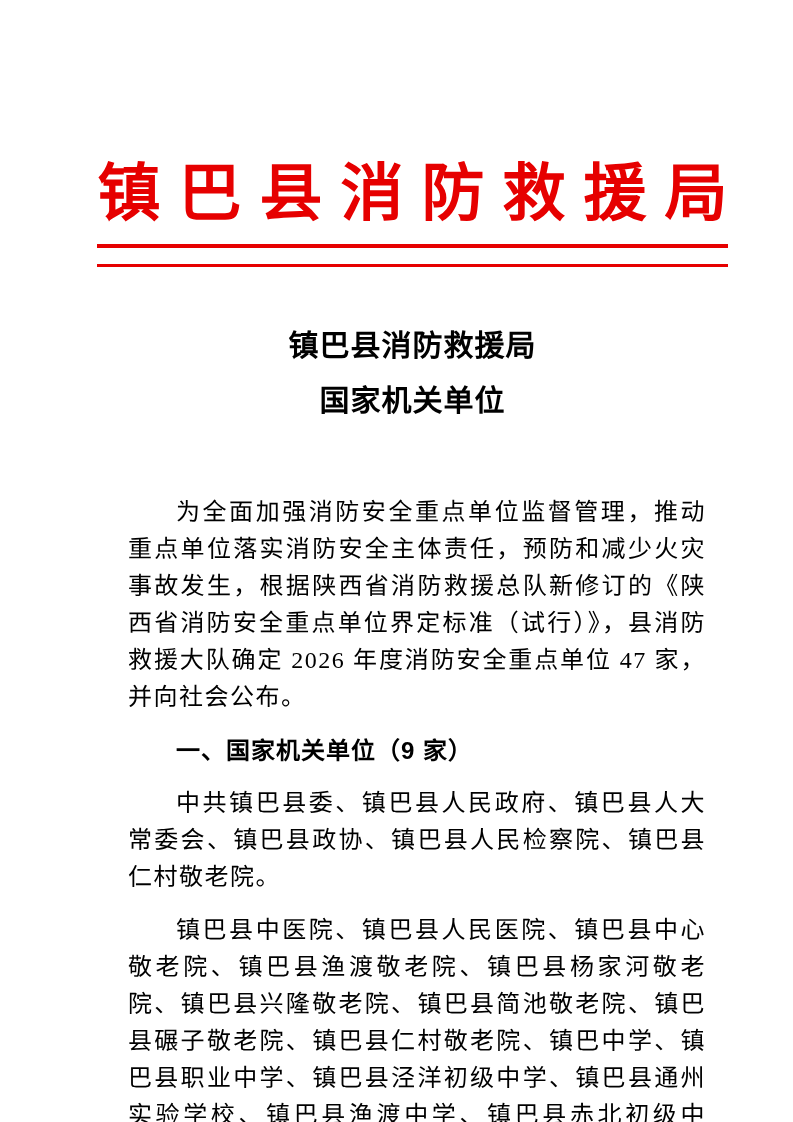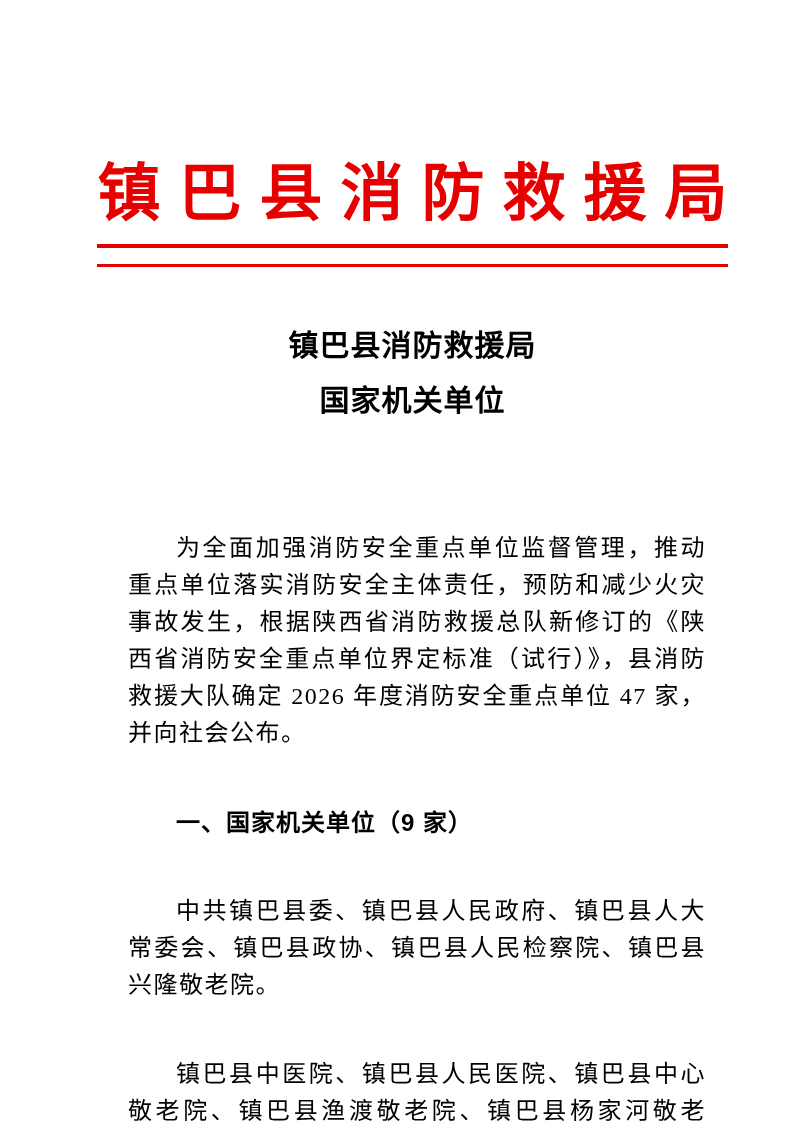--- a/index.html
+++ b/index.html
@@ -51,21 +51,20 @@
     margin: 42px 79px 0 88px;
     font-size: 24px;
     line-height: 37px;
     letter-spacing: 1.5px;
     text-align: justify;
     text-justify: inter-character;
   }
   .doc-body p {
     text-indent: 2em;
     word-break: break-all;
-    margin-top: 36px;
   }
   .section-heading {
     text-indent: 2em;
     font-family: "Liberation Sans", sans-serif;
     font-weight: 700;
     letter-spacing: 1px;
   }
 </style>
 </head>
 <body>
@@ -79,18 +78,18 @@
 
   <div class="doc-title">
     <div>镇巴县消防救援局</div>
     <div>国家机关单位</div>
   </div>
 
   <main class="doc-body">
     <p>为全面加强消防安全重点单位监督管理，推动重点单位落实消防安全主体责任，预防和减少火灾事故发生，根据陕西省消防救援总队新修订的《陕西省消防安全重点单位界定标准（试行）》，县消防救援大队确定 2026 年度消防安全重点单位 47 家，并向社会公布。</p>
 
     <p class="section-heading">一、国家机关单位（9 家）</p>
-    <p>中共镇巴县委、镇巴县人民政府、镇巴县人大常委会、镇巴县政协、镇巴县人民检察院、镇巴县兴隆敬老院。</p>
+    <p>中共镇巴县委、镇巴县人民政府、镇巴县人大常委会、镇巴县政协、镇巴县人民检察院、镇巴县仁村敬老院。</p>
 
     <p>镇巴县中医院、镇巴县人民医院、镇巴县中心敬老院、镇巴县渔渡敬老院、镇巴县杨家河敬老院、镇巴县兴隆敬老院、镇巴县简池敬老院、镇巴县碾子敬老院、镇巴县仁村敬老院、镇巴中学、镇巴县职业中学、镇巴县泾洋初级中学、镇巴县通州实验学校、镇巴县渔渡中学、镇巴县赤北初级中学、镇巴县巴庙初级中学、镇巴县赤南初级中学、镇巴县观音初级中学、</p>
   </main>
 
 </div>
 
 </body></html>

